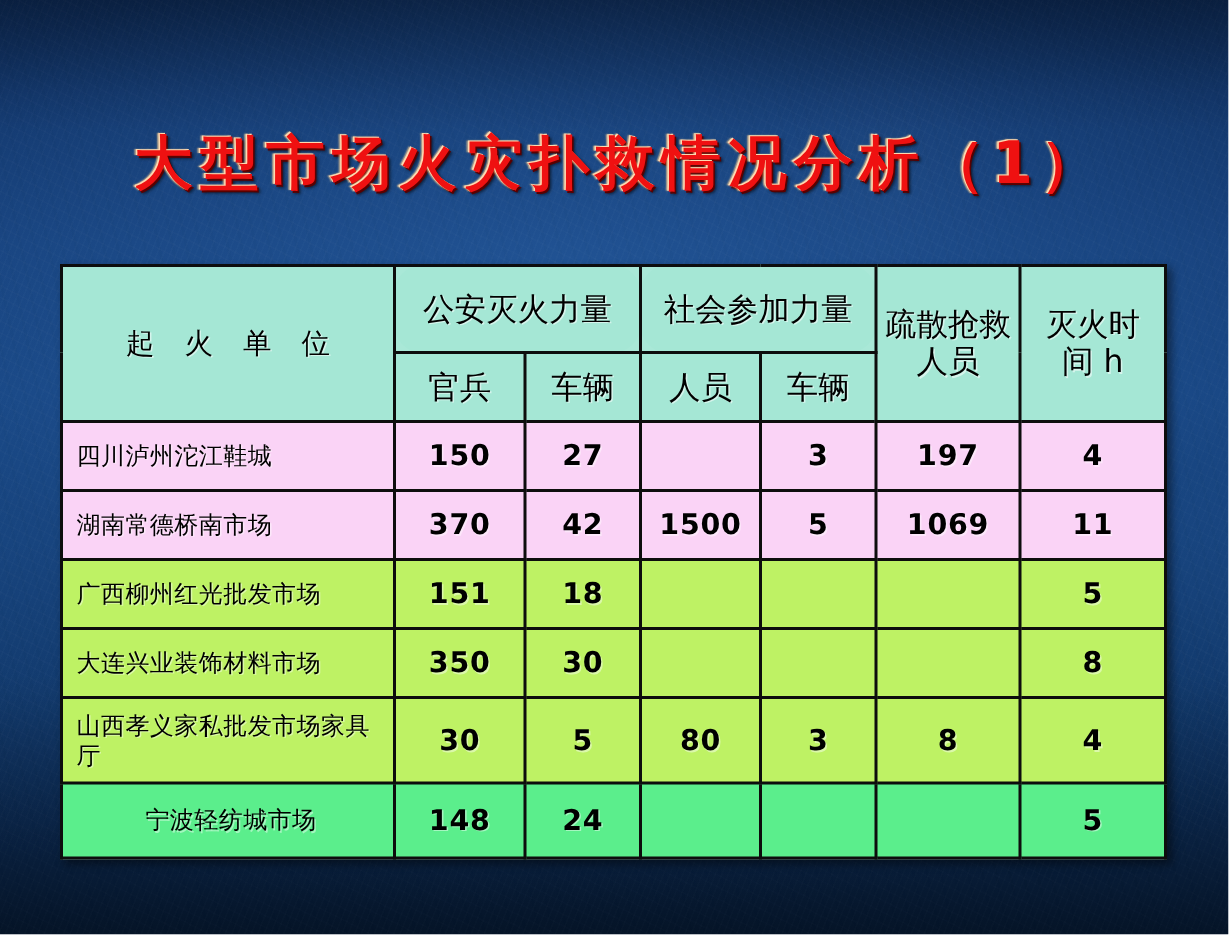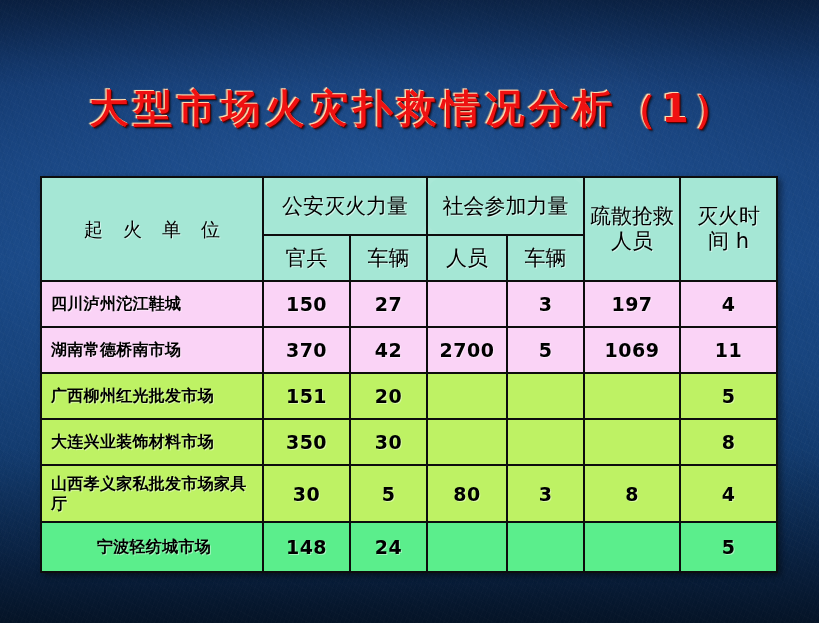--- a/index.html
+++ b/index.html
@@ -134,21 +134,21 @@
     font-size: 19px;
     font-weight: bold;
     letter-spacing: 0.5px;
     text-shadow: 1px 1px 0 rgba(255,255,255,0.45);
   }
   tbody td.unit {
     text-align: left;
     padding-left: 9px;
     padding-right: 5px;
     font-size: 16px;
-    font-weight: bold;
+    font-weight: normal;
     letter-spacing: 0.3px;
     line-height: 1.25;
   }
 
   tr.r-pink   td { background: #fad3f6; }
   tr.r-orange td { background: #bef264; }
   tr.r-green  td { background: #5bee8c; text-align: center; }
 
   tr.h-44 td { height: 44px; }
   tr.h-55 td { height: 55px; }
@@ -200,29 +200,29 @@
             <td>27</td>
             <td></td>
             <td>3</td>
             <td>197</td>
             <td>4</td>
           </tr>
           <tr class="r-pink h-44">
             <td class="unit">湖南常德桥南市场</td>
             <td>370</td>
             <td>42</td>
-            <td>2700</td>
+            <td>1500</td>
             <td>5</td>
             <td>1069</td>
             <td>11</td>
           </tr>
           <tr class="r-orange h-44">
             <td class="unit">广西柳州红光批发市场</td>
             <td>151</td>
-            <td>20</td>
+            <td>18</td>
             <td></td>
             <td></td>
             <td></td>
             <td>5</td>
           </tr>
           <tr class="r-orange h-44">
             <td class="unit">大连兴业装饰材料市场</td>
             <td>350</td>
             <td>30</td>
             <td></td>

